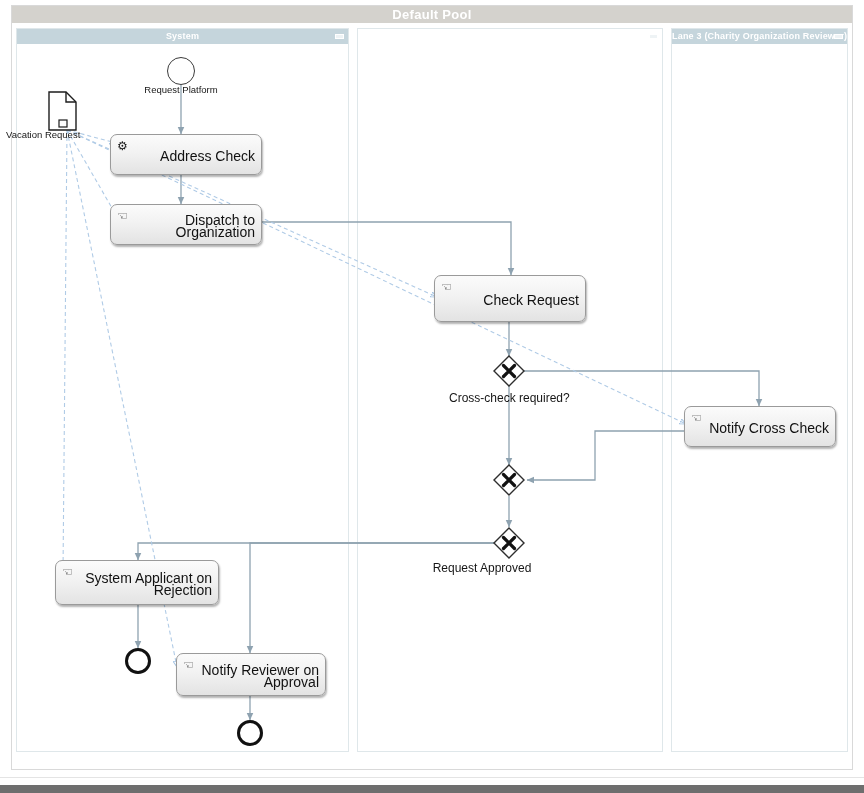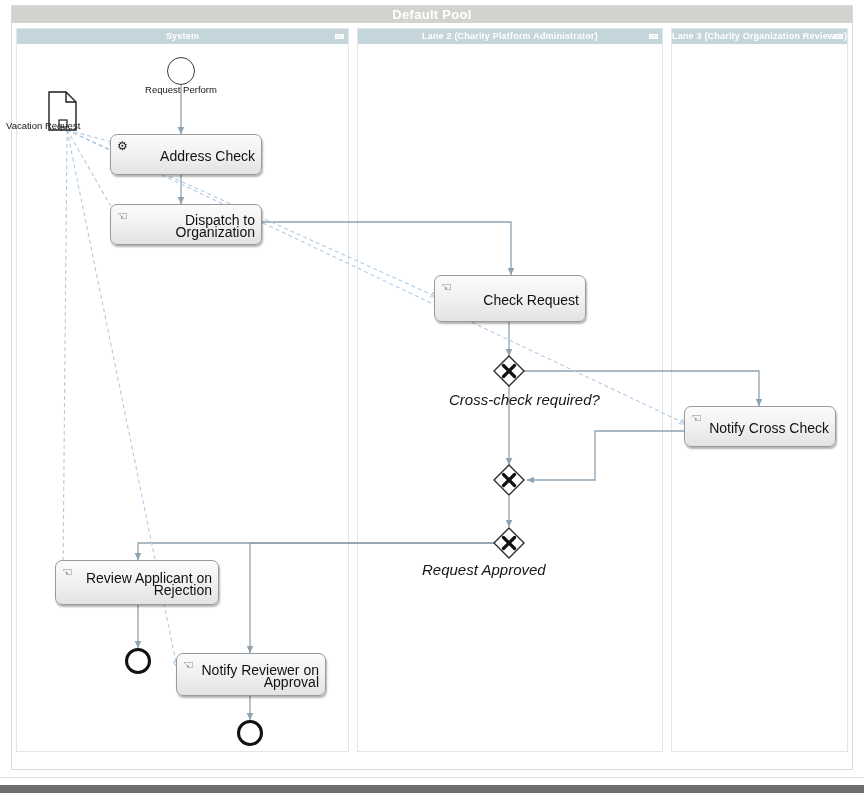--- a/index.html
+++ b/index.html
@@ -138,24 +138,24 @@
 
   .event-label {
     position: absolute;
     font-size: 9.5px;
     color: #161616;
     white-space: nowrap;
     text-align: center;
   }
   .gateway-label {
     position: absolute;
-    font-size: 15px;
+    font-size: 12px;
     color: #161616;
     white-space: nowrap;
-    font-style: italic;
+    text-align: center;
   }
   .dataobject-label {
     position: absolute;
     font-size: 9.5px;
     color: #161616;
     white-space: nowrap;
   }
 
   
   .footer-bar {
@@ -185,23 +185,20 @@
 
     <div class="lane" id="lane-1">
       <div class="lane-header">
         <span>System</span>
       </div>
       <div class="lane-collapse"></div>
       <div class="lane-body"></div>
     </div>
 
     <div class="lane" id="lane-2">
-      <div class="lane-header">
-        <span>Lane 2 (Charity Platform Administrator)</span>
-      </div>
       <div class="lane-collapse"></div>
       <div class="lane-body"></div>
     </div>
 
     <div class="lane" id="lane-3">
       <div class="lane-header">
         <span>Lane 3 (Charity Organization Reviewer)</span>
       </div>
       <div class="lane-collapse"></div>
       <div class="lane-body"></div>
@@ -269,21 +266,21 @@
       </g>
 
       <g>
         <path d="M49,92 L66,92 L76,102 L76,130 L49,130 Z" fill="#ffffff" stroke="#1d1d1d" stroke-width="1.4"></path>
         <path d="M66,92 L66,102 L76,102" fill="none" stroke="#1d1d1d" stroke-width="1.4"></path>
         <rect x="59" y="120" width="8" height="7" fill="#ffffff" stroke="#1d1d1d" stroke-width="1.2"></rect>
       </g>
     </svg>
 
     <div class="event start" style="left:167px; top:57px; width:28px; height:28px;"></div>
-    <div class="event-label" style="left:128px; top:84px; width:106px;">Request Perform</div>
+    <div class="event-label" style="left:128px; top:84px; width:106px;">Request Platform</div>
 
     <div class="event end" style="left:125px; top:648px; width:26px; height:26px;"></div>
 
     <div class="event end" style="left:237px; top:720px; width:26px; height:26px;"></div>
 
     <div class="task" style="left:110px; top:134px; width:152px; height:41px;">
       <span class="task-icon">⚙</span>
       <span class="task-label">Address Check</span>
     </div>
 
@@ -297,32 +294,32 @@
       <span class="task-label">Check  Request</span>
     </div>
 
     <div class="task" style="left:684px; top:406px; width:152px; height:41px;">
       <span class="task-icon">☜</span>
       <span class="task-label">Notify Cross Check</span>
     </div>
 
     <div class="task" style="left:55px; top:560px; width:164px; height:45px;">
       <span class="task-icon">☜</span>
-      <span class="task-label">Review Applicant on Rejection</span>
+      <span class="task-label">System Applicant on Rejection</span>
     </div>
 
     <div class="task" style="left:176px; top:653px; width:150px; height:43px;">
       <span class="task-icon">☜</span>
       <span class="task-label">Notify Reviewer on Approval</span>
     </div>
 
     <div class="gateway-label" style="left:449px; top:391px; width:120px;">Cross-check required?</div>
 
     <div class="gateway-label" style="left:422px; top:561px; width:120px;">Request Approved</div>
 
-    <div class="dataobject-label" style="left:6px; top:120px;">Vacation Request</div>
+    <div class="dataobject-label" style="left:6px; top:129px;">Vacation Request</div>
 
   </div>
 
   <div class="footer-gap"></div>
   <div class="footer-bar"></div>
 
 </div>
 
 </body></html>

